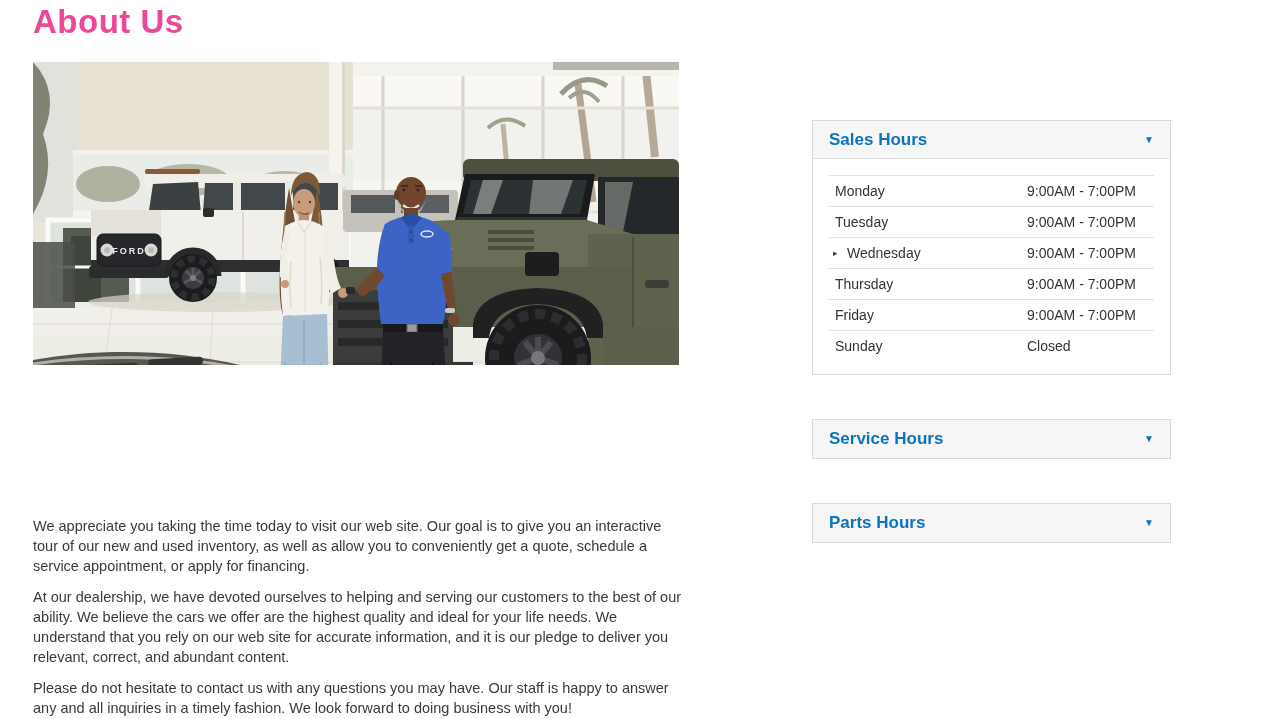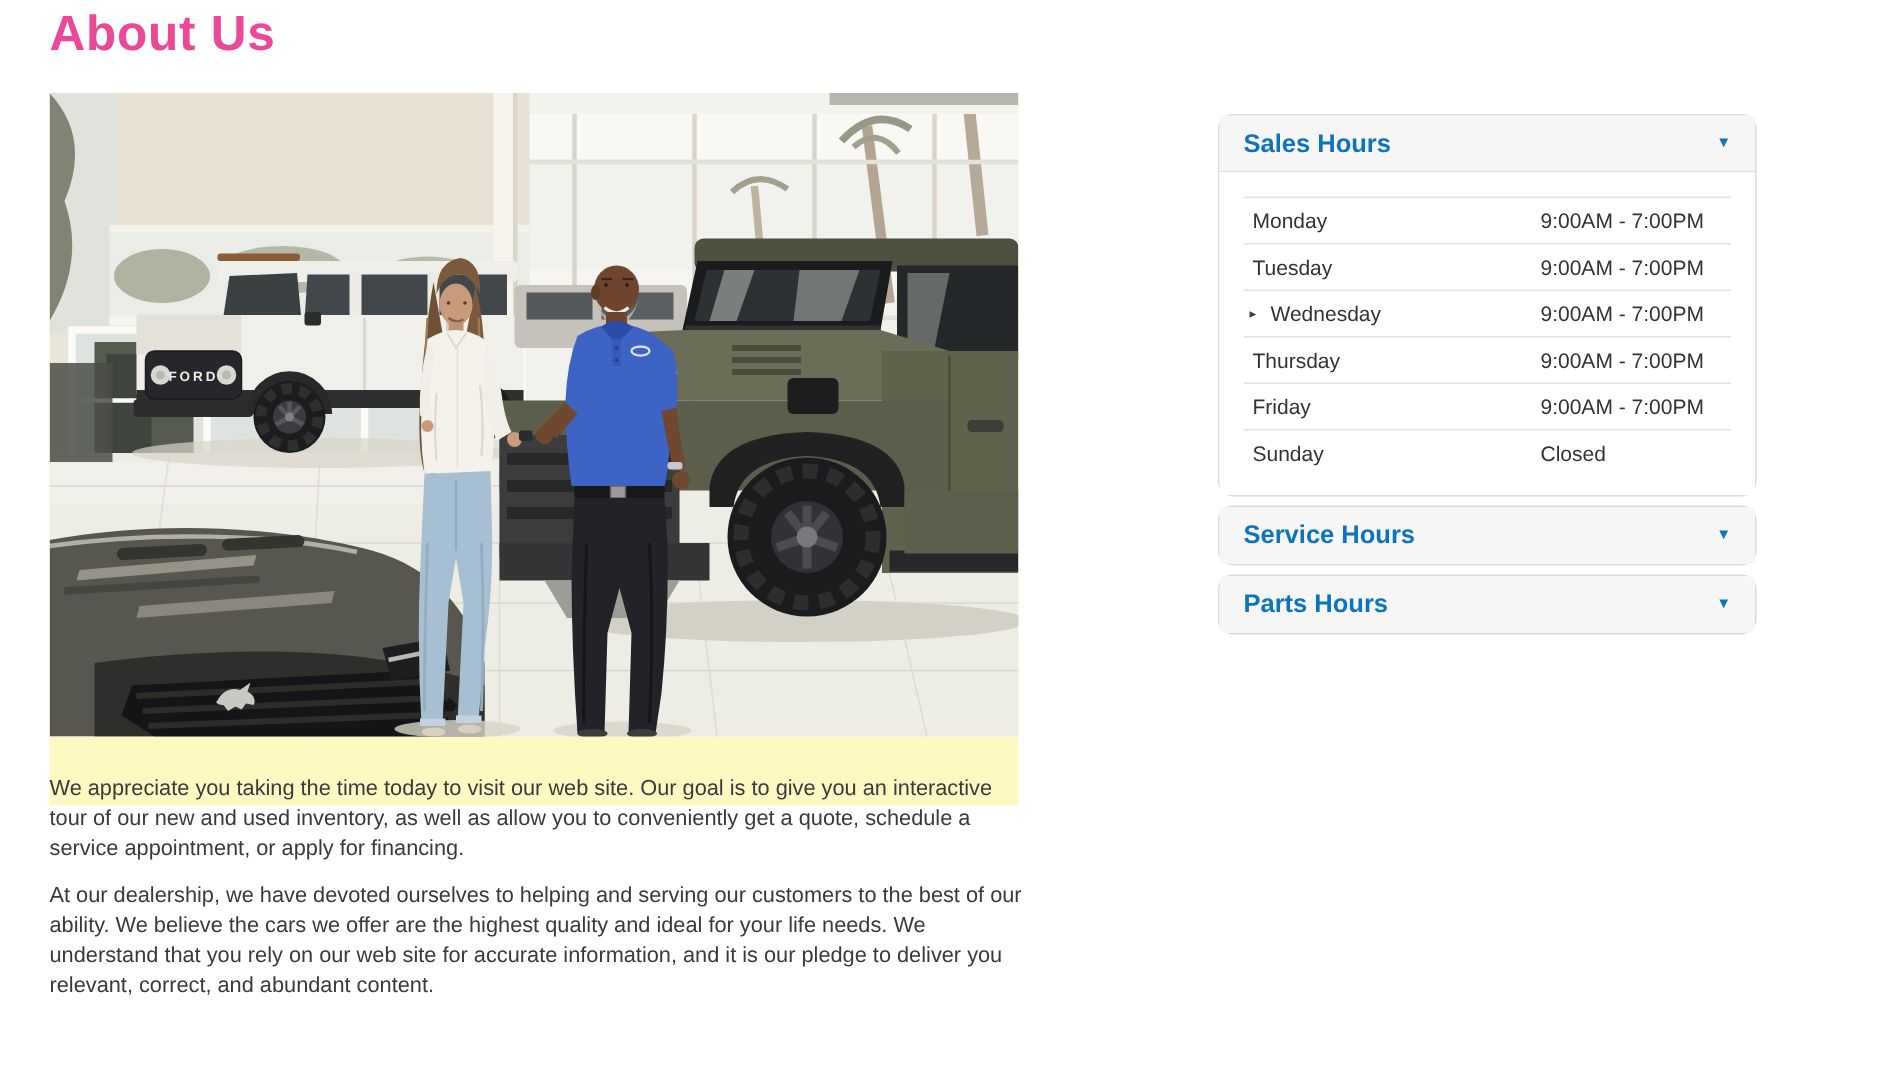--- a/index.html
+++ b/index.html
@@ -10,37 +10,37 @@
   .page{position:relative;width:1269px;height:719px;background:#fff;}
 
   
   .page-title{
     position:absolute;left:33px;top:3px;margin:0;
     font-size:33px;font-weight:bold;letter-spacing:.5px;color:#ec4899;
   }
 
   
   .photo{
-    position:absolute;left:33px;top:62px;width:646px;height:475px;overflow:hidden;
-    background:#fef9c3;
+    position:absolute;left:33px;top:62px;width:646px;height:303px;overflow:hidden;
+    background:#22c55e;
   }
   .photo svg{display:block;}
 
   
   .about-copy{
     position:absolute;left:33px;top:516px;width:655px;
     font-size:14.5px;line-height:20px;color:#3a3a3a;
   }
   .about-copy p{margin:0 0 11px 0;}
 
   
   .hours-col{position:absolute;left:812px;top:76px;width:359px;}
   .panel{
-    border:1px solid #d9d9d9;border-radius:10px;background:#fff;
-    margin-bottom:6px;box-sizing:border-box;
+    border:1px solid #d9d9d9;border-radius:0;background:#fff;
+    margin-bottom:6px;box-sizing:border-box;margin-top:44px;
   }
   .panel-header{
     height:38px;box-sizing:border-box;display:flex;align-items:center;
     justify-content:space-between;padding:0 16px;background:#f6f6f6;
     border-radius:4px;cursor:pointer;
   }
   .panel.expanded .panel-header{
     border-bottom:1px solid #dedede;border-radius:4px 4px 0 0;
   }
   .panel-title{font-size:17px;font-weight:bold;color:#0b74bc;}
@@ -261,20 +261,21 @@
         <rect x="271" y="415" width="17" height="5" fill="#c3d2de"></rect>
         <ellipse cx="256" cy="426" rx="8" ry="3" fill="#d9cfc0"></ellipse>
         <ellipse cx="280" cy="424" rx="8" ry="3" fill="#d9cfc0"></ellipse>
       </g>
     </svg>
   </div>
 
   <div class="about-copy">
     <p>We appreciate you taking the time today to visit our web site. Our goal is to give you an interactive tour of our new and used inventory, as well as allow you to conveniently get a quote, schedule a service appointment, or apply for financing.</p>
     <p>At our dealership, we have devoted ourselves to helping and serving our customers to the best of our ability. We believe the cars we offer are the highest quality and ideal for your life needs. We understand that you rely on our web site for accurate information, and it is our pledge to deliver you relevant, correct, and abundant content.</p>
+    <p>Please do not hesitate to contact us with any questions you may have. Our staff is happy to answer any and all inquiries in a timely fashion. We look forward to doing business with you!</p>
   </div>
 
   <div class="hours-col">
 
     <div class="panel expanded">
       <div class="panel-header">
         <span class="panel-title">Sales Hours</span>
         <span class="caret">▼</span>
       </div>
       <div class="panel-body">

